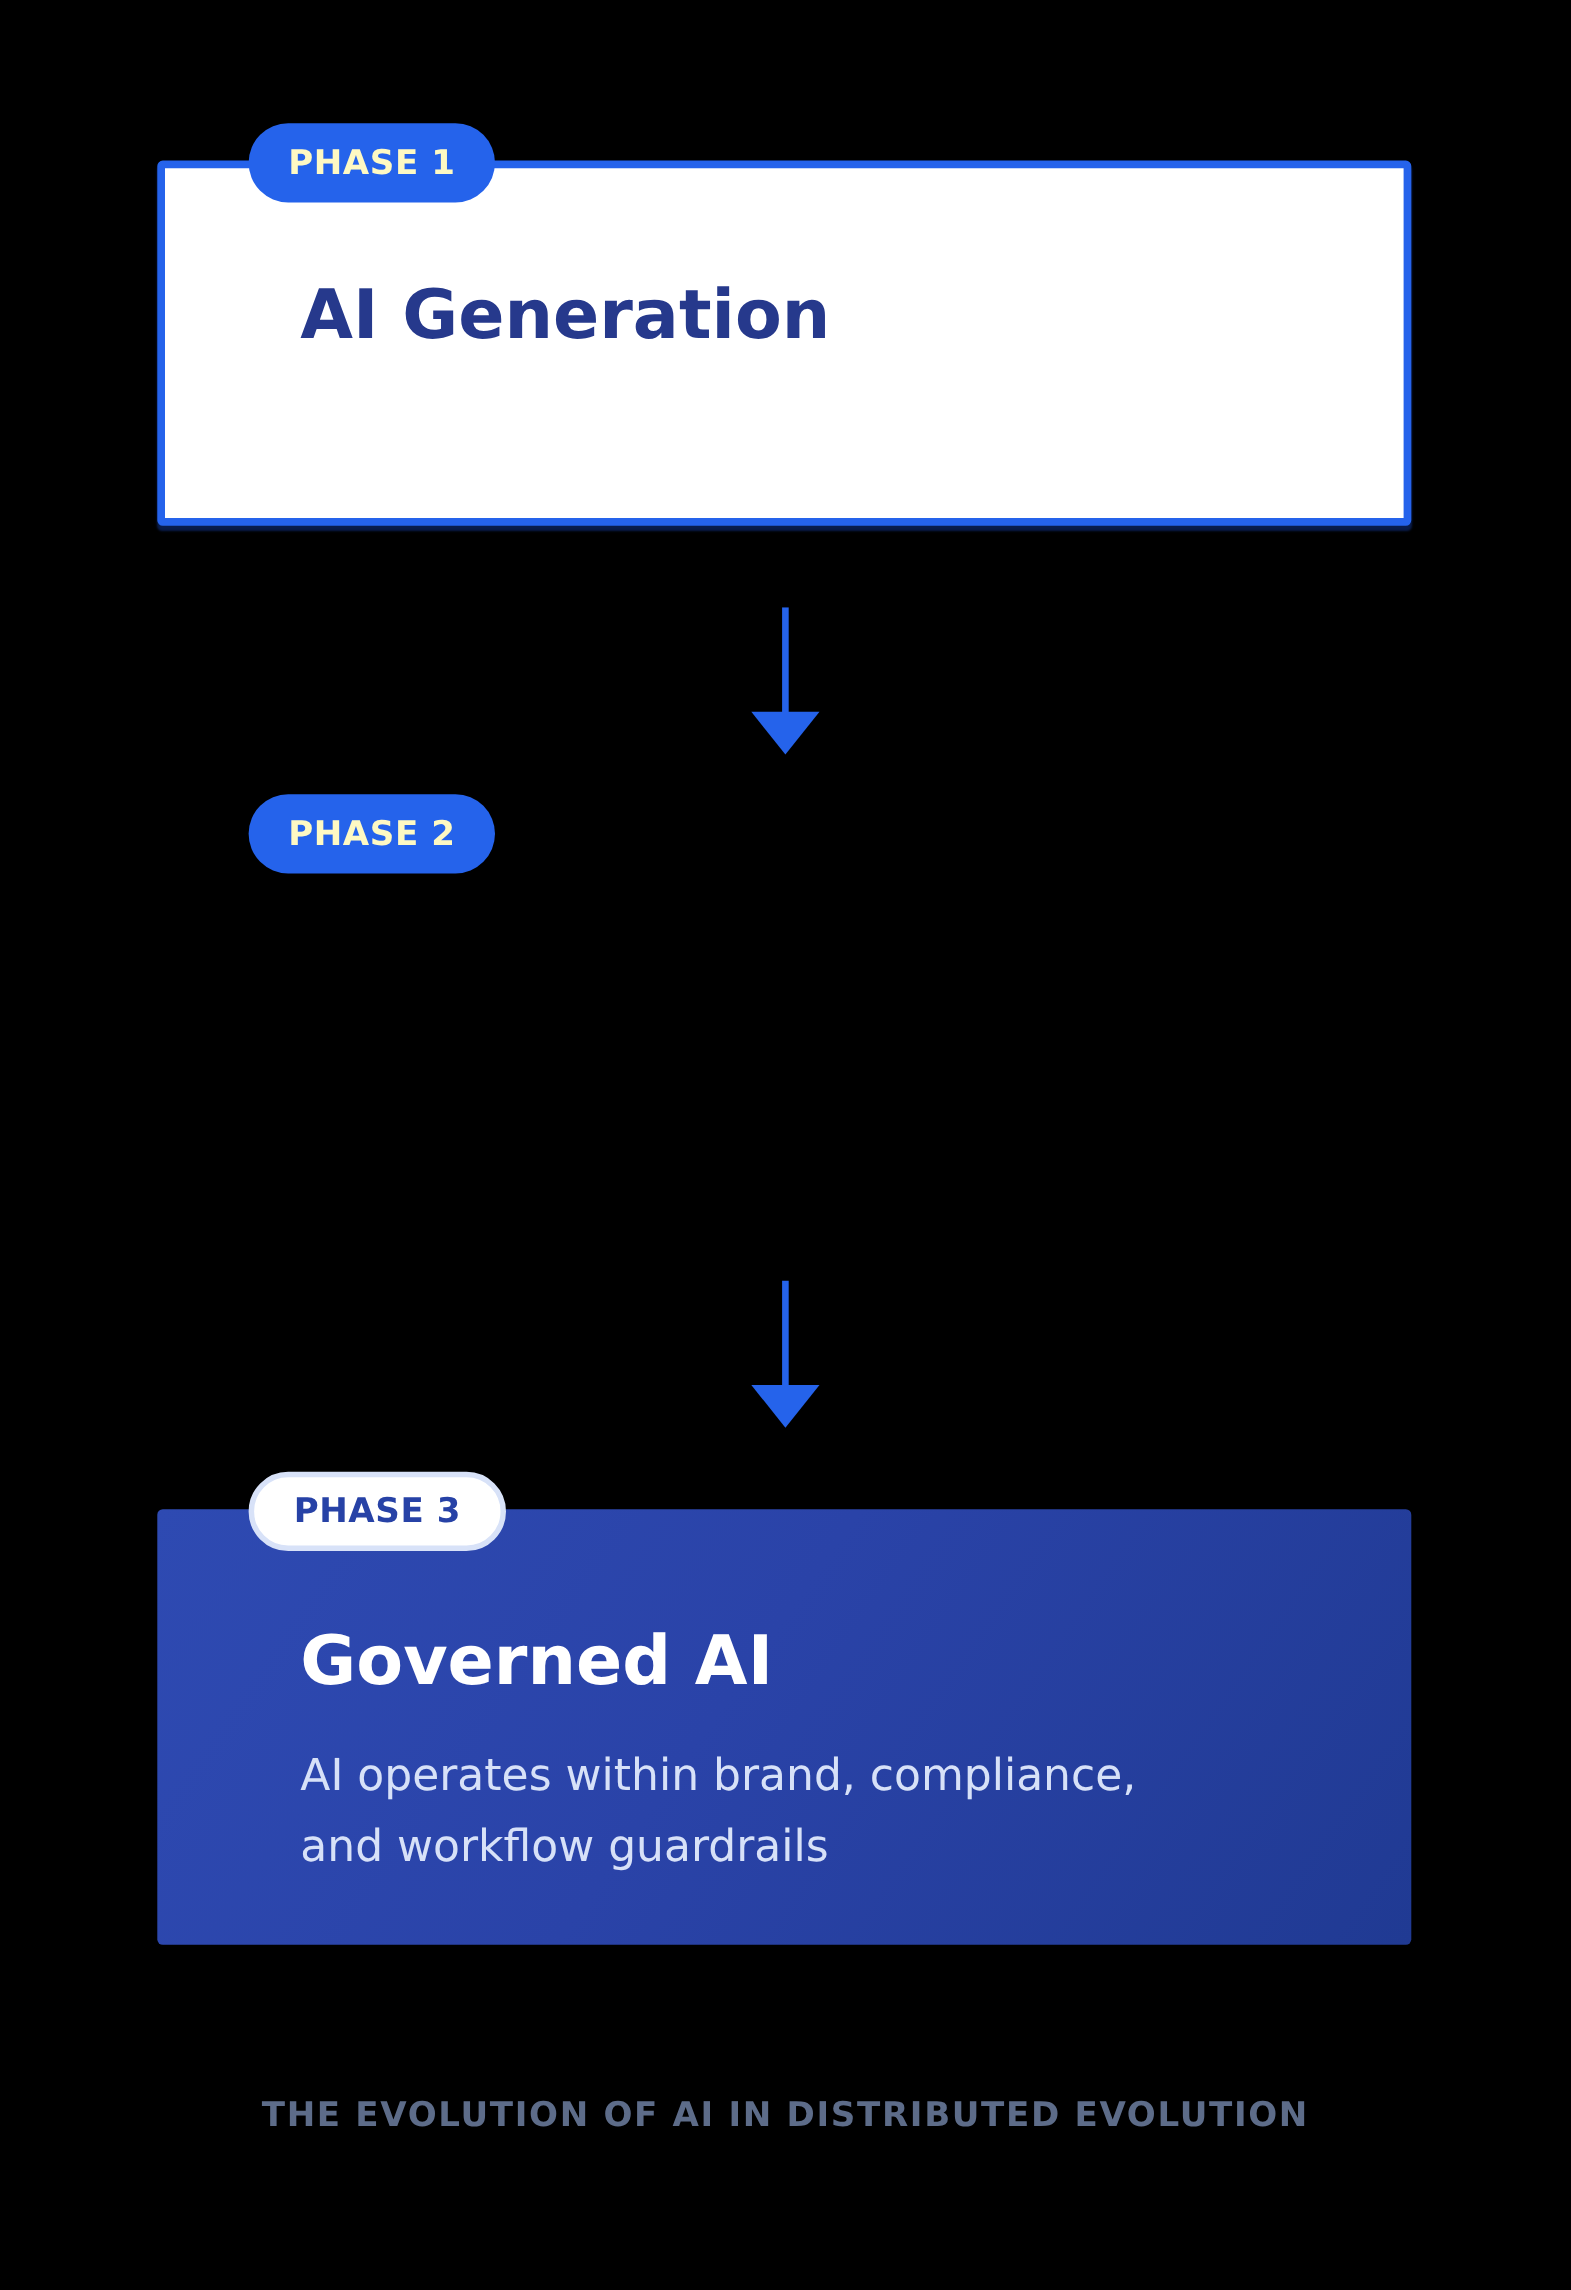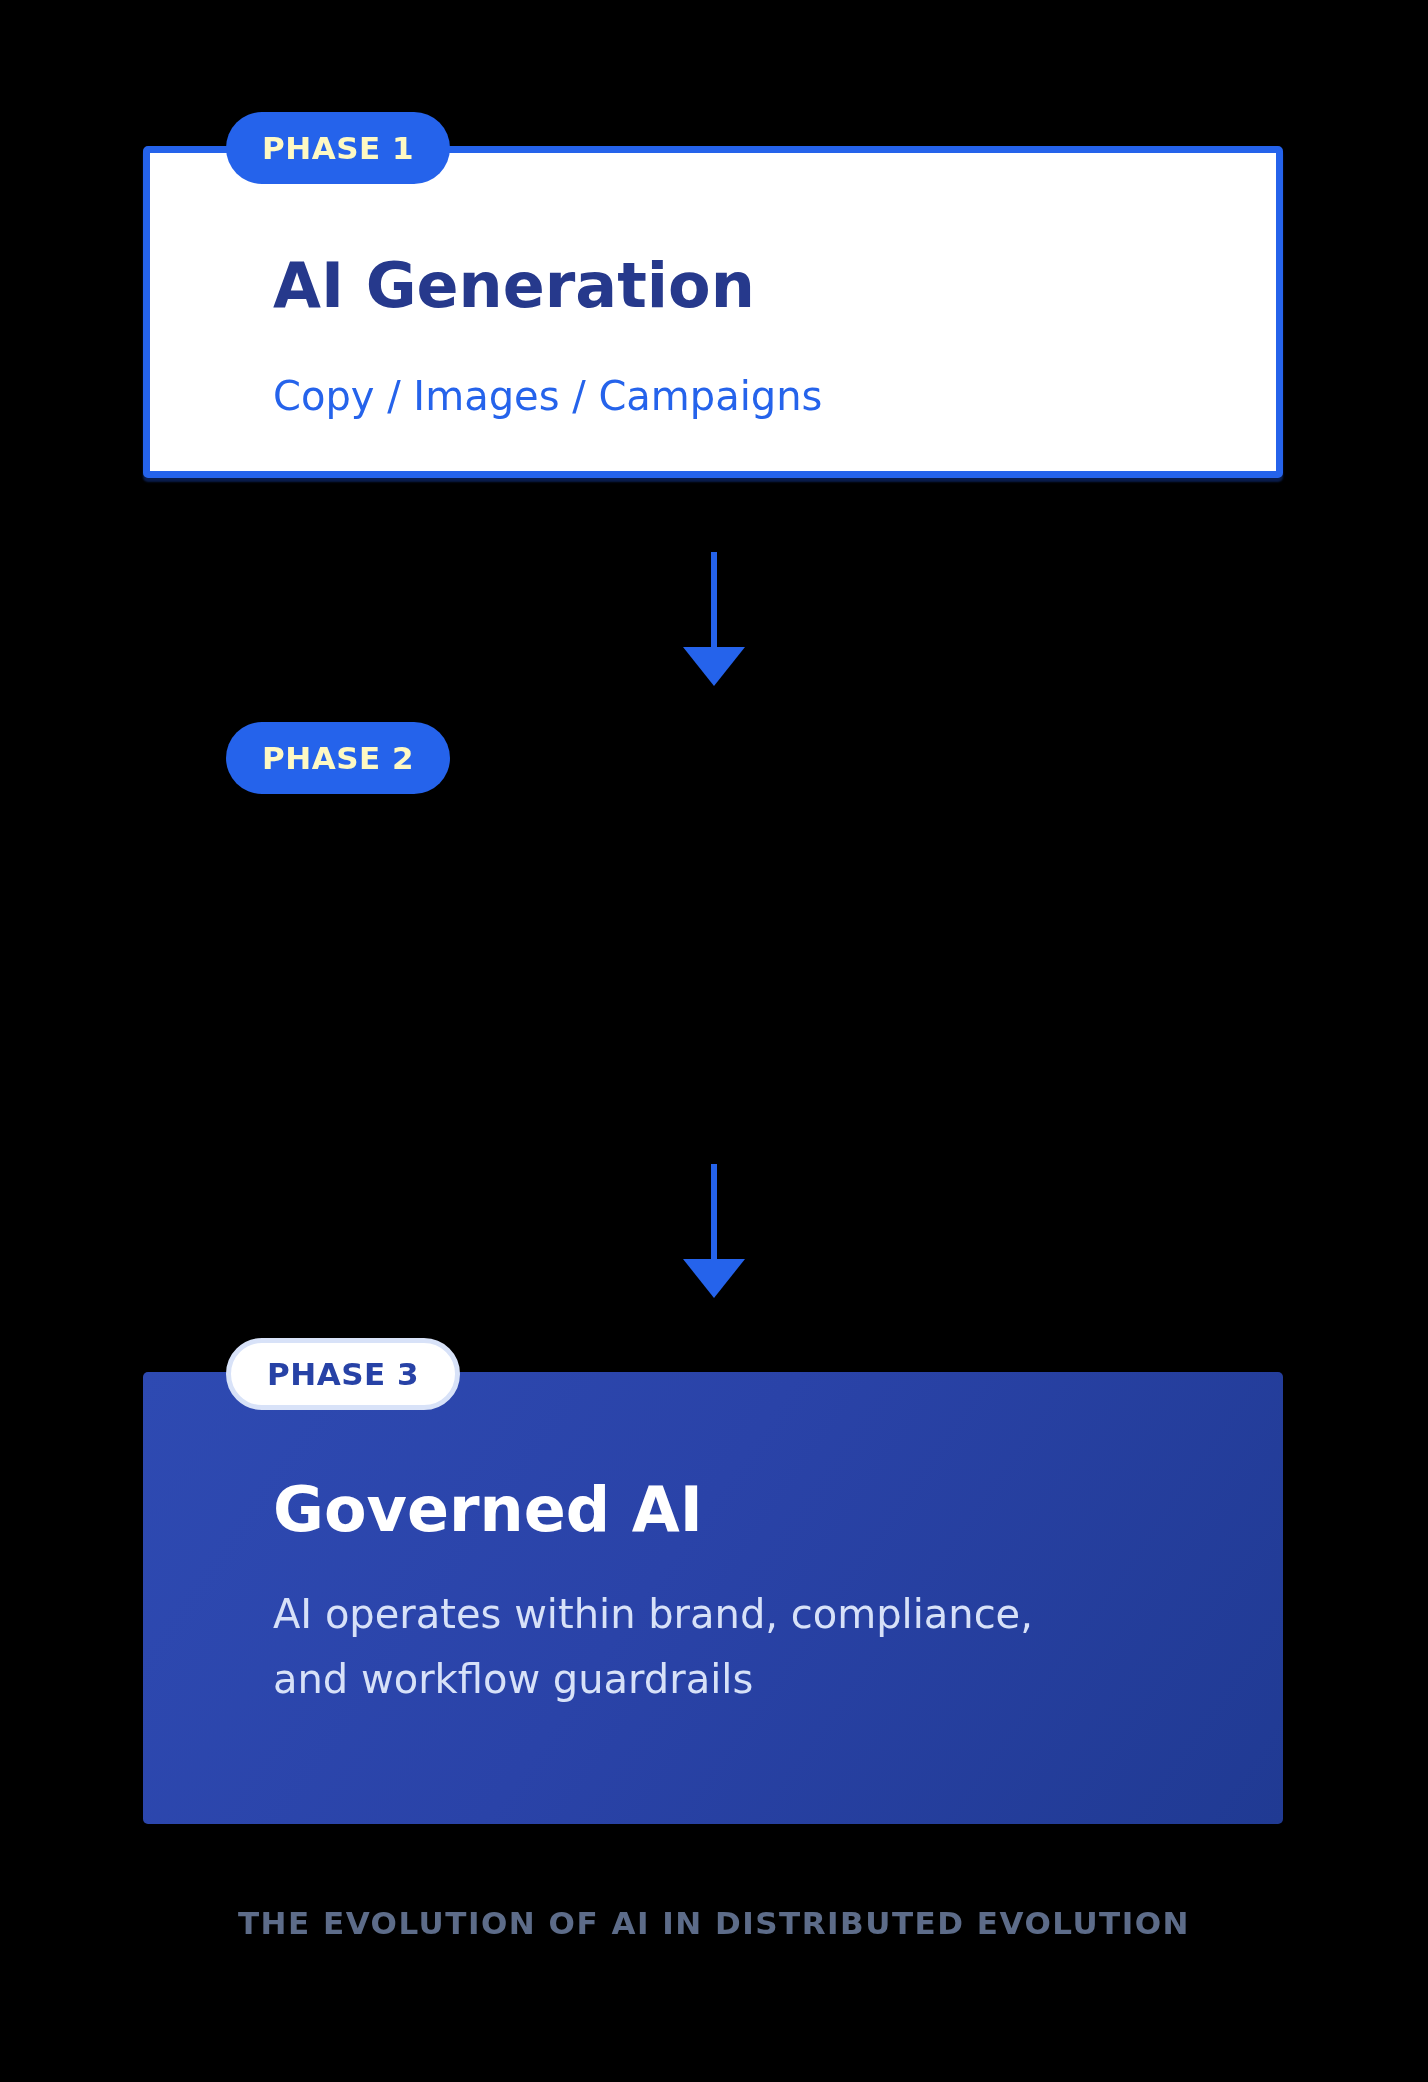--- a/index.html
+++ b/index.html
@@ -31,21 +31,21 @@
     background: #ffffff;
     border: 7px solid #2563eb;
     box-shadow: 0 4px 2px rgba(21, 62, 167, 0.45);
     height: 332px;
     padding: 100px 60px 0 123px;
   }
   .card-1 { top: 146px; }
   .card-2 { top: 756px; }
   .card-filled {
     top: 1372px;
-    height: 452px;
+    height: 396px;
     background: linear-gradient(125deg, #2e4ab2 0%, #2a43a8 45%, #203a93 100%);
     padding: 105px 60px 0 130px;
   }
 
   
   .phase-badge {
     position: absolute;
     left: 226px;
     height: 72px;
     border-radius: 40px;
@@ -117,23 +117,20 @@
     color: #5d6c89;
   }
 </style>
 </head>
 <body>
 
 <div class="stage">
 
   <div class="phase-card card-outline card-1">
     <h2 class="card-title">AI Generation</h2>
-    <div class="card-subtitle">
-      <span class="subtitle-line">Copy / Images / Campaigns</span>
-    </div>
   </div>
   <div class="phase-badge badge-blue badge-1">PHASE 1</div>
 
   <svg class="flow-arrow arrow-1" viewBox="0 0 70 136" aria-hidden="true">
     <line x1="35" y1="0" x2="35" y2="96" stroke="#2563eb" stroke-width="6"></line>
     <polygon points="4,95 66,95 35,134" fill="#2563eb"></polygon>
   </svg>
 
   <div class="phase-badge badge-blue badge-2">PHASE 2</div>
 

